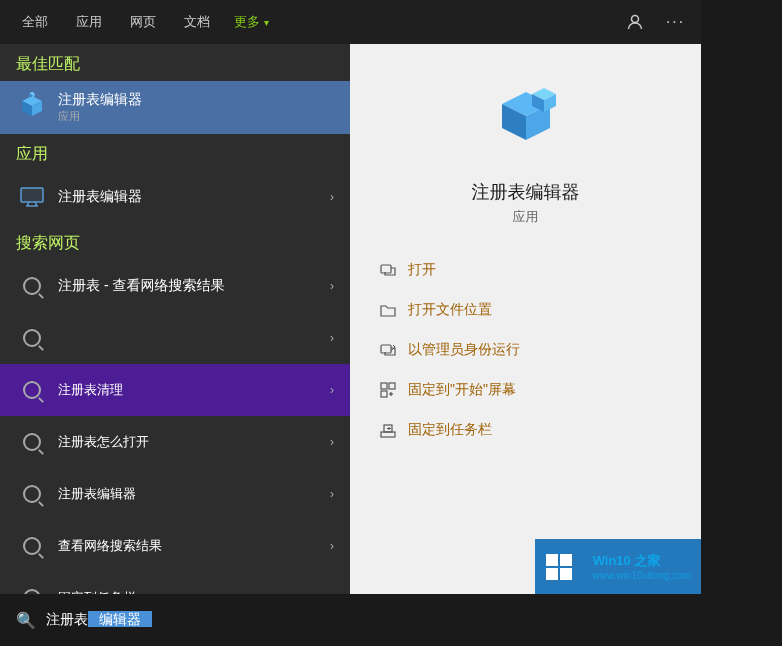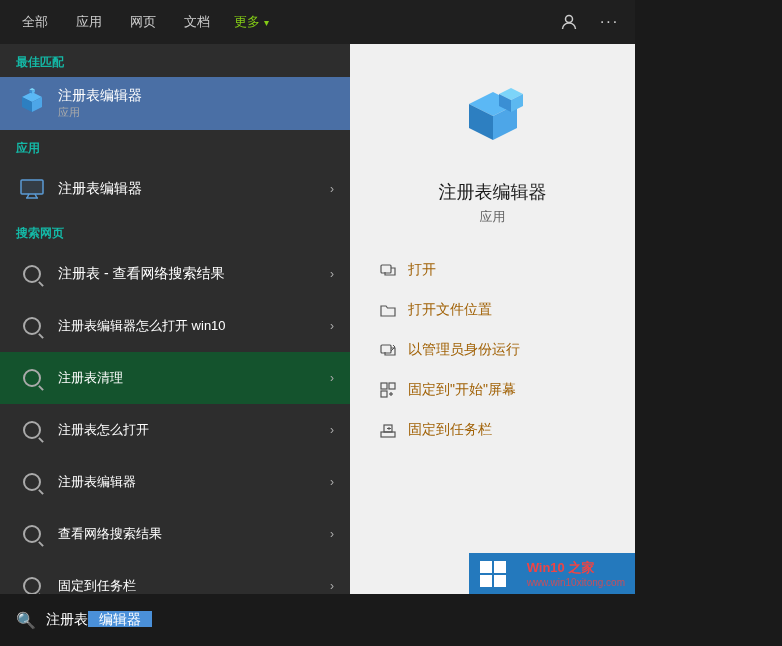--- a/index.html
+++ b/index.html
@@ -5,21 +5,21 @@
     * { margin: 0; padding: 0; box-sizing: border-box; }
     body {
       width: 782px;
       height: 646px;
       font-family: "Microsoft YaHei", "微软雅黑", sans-serif;
       background: #1a1a1a;
       overflow: hidden;
     }
 
     .search-container {
-      width: 635px;
+      width: 701px;
       height: 646px;
       display: flex;
       flex-direction: column;
       background: #2d2d2d;
     }
 
     
     .top-bar {
       display: flex;
       align-items: center;
@@ -80,37 +80,37 @@
     .left-panel {
       width: 350px;
       background: #2d2d2d;
       display: flex;
       flex-direction: column;
       flex-shrink: 0;
       overflow-y: auto;
     }
 
     .section-label {
-      color: #14b8a6;
-      font-size: 12px;
+      color: #bef264;
+      font-size: 16px;
       padding: 10px 16px 6px 16px;
-      font-weight: 700;
+      font-weight: 400;
     }
 
     .list-item {
       display: flex;
       align-items: center;
       padding: 10px 16px;
       cursor: pointer;
       color: #e0e0e0;
       font-size: 14px;
       position: relative;
     }
     .list-item.active { background: #4a6fa5; }
-    .list-item.highlighted { background: #14532d; }
+    .list-item.highlighted { background: #4c1d95; }
 
     .list-item-icon {
       width: 32px;
       height: 32px;
       margin-right: 10px;
       flex-shrink: 0;
       display: flex;
       align-items: center;
       justify-content: center;
     }
@@ -222,22 +222,22 @@
       color: #fff;
       font-size: 14px;
     }
 
     
     .watermark {
       position: absolute;
       bottom: 52px;
       right: 0;
       background: rgba(0,100,180,0.85);
-      color: #ef4444;
-      padding: 6px 10px;
+      color: #0ea5e9;
+      padding: 13px 10px;
       display: flex;
       align-items: center;
       gap: 20px;
     }
     .watermark-text {
       font-size: 13px;
       font-weight: bold;
     }
     .watermark-url {
       font-size: 10px;
@@ -323,21 +323,20 @@
           <div class="search-icon-sm"></div>
         </div>
         <span class="list-item-title" style="font-size:14px;">注册表 - 查看网络搜索结果</span>
         <span class="list-item-chevron">›</span>
       </div>
 
       <div class="list-item">
         <div class="list-item-icon">
           <div class="search-icon-sm"></div>
         </div>
-        <span class="list-item-title" style="font-size:13px;">注册表编辑器怎么打开 win10</span>
         <span class="list-item-chevron">›</span>
       </div>
 
       <div class="list-item highlighted">
         <div class="list-item-icon">
           <div class="search-icon-sm"></div>
         </div>
         <span class="list-item-title" style="font-size:13px;">注册表清理</span>
         <span class="list-item-chevron">›</span>
       </div>

